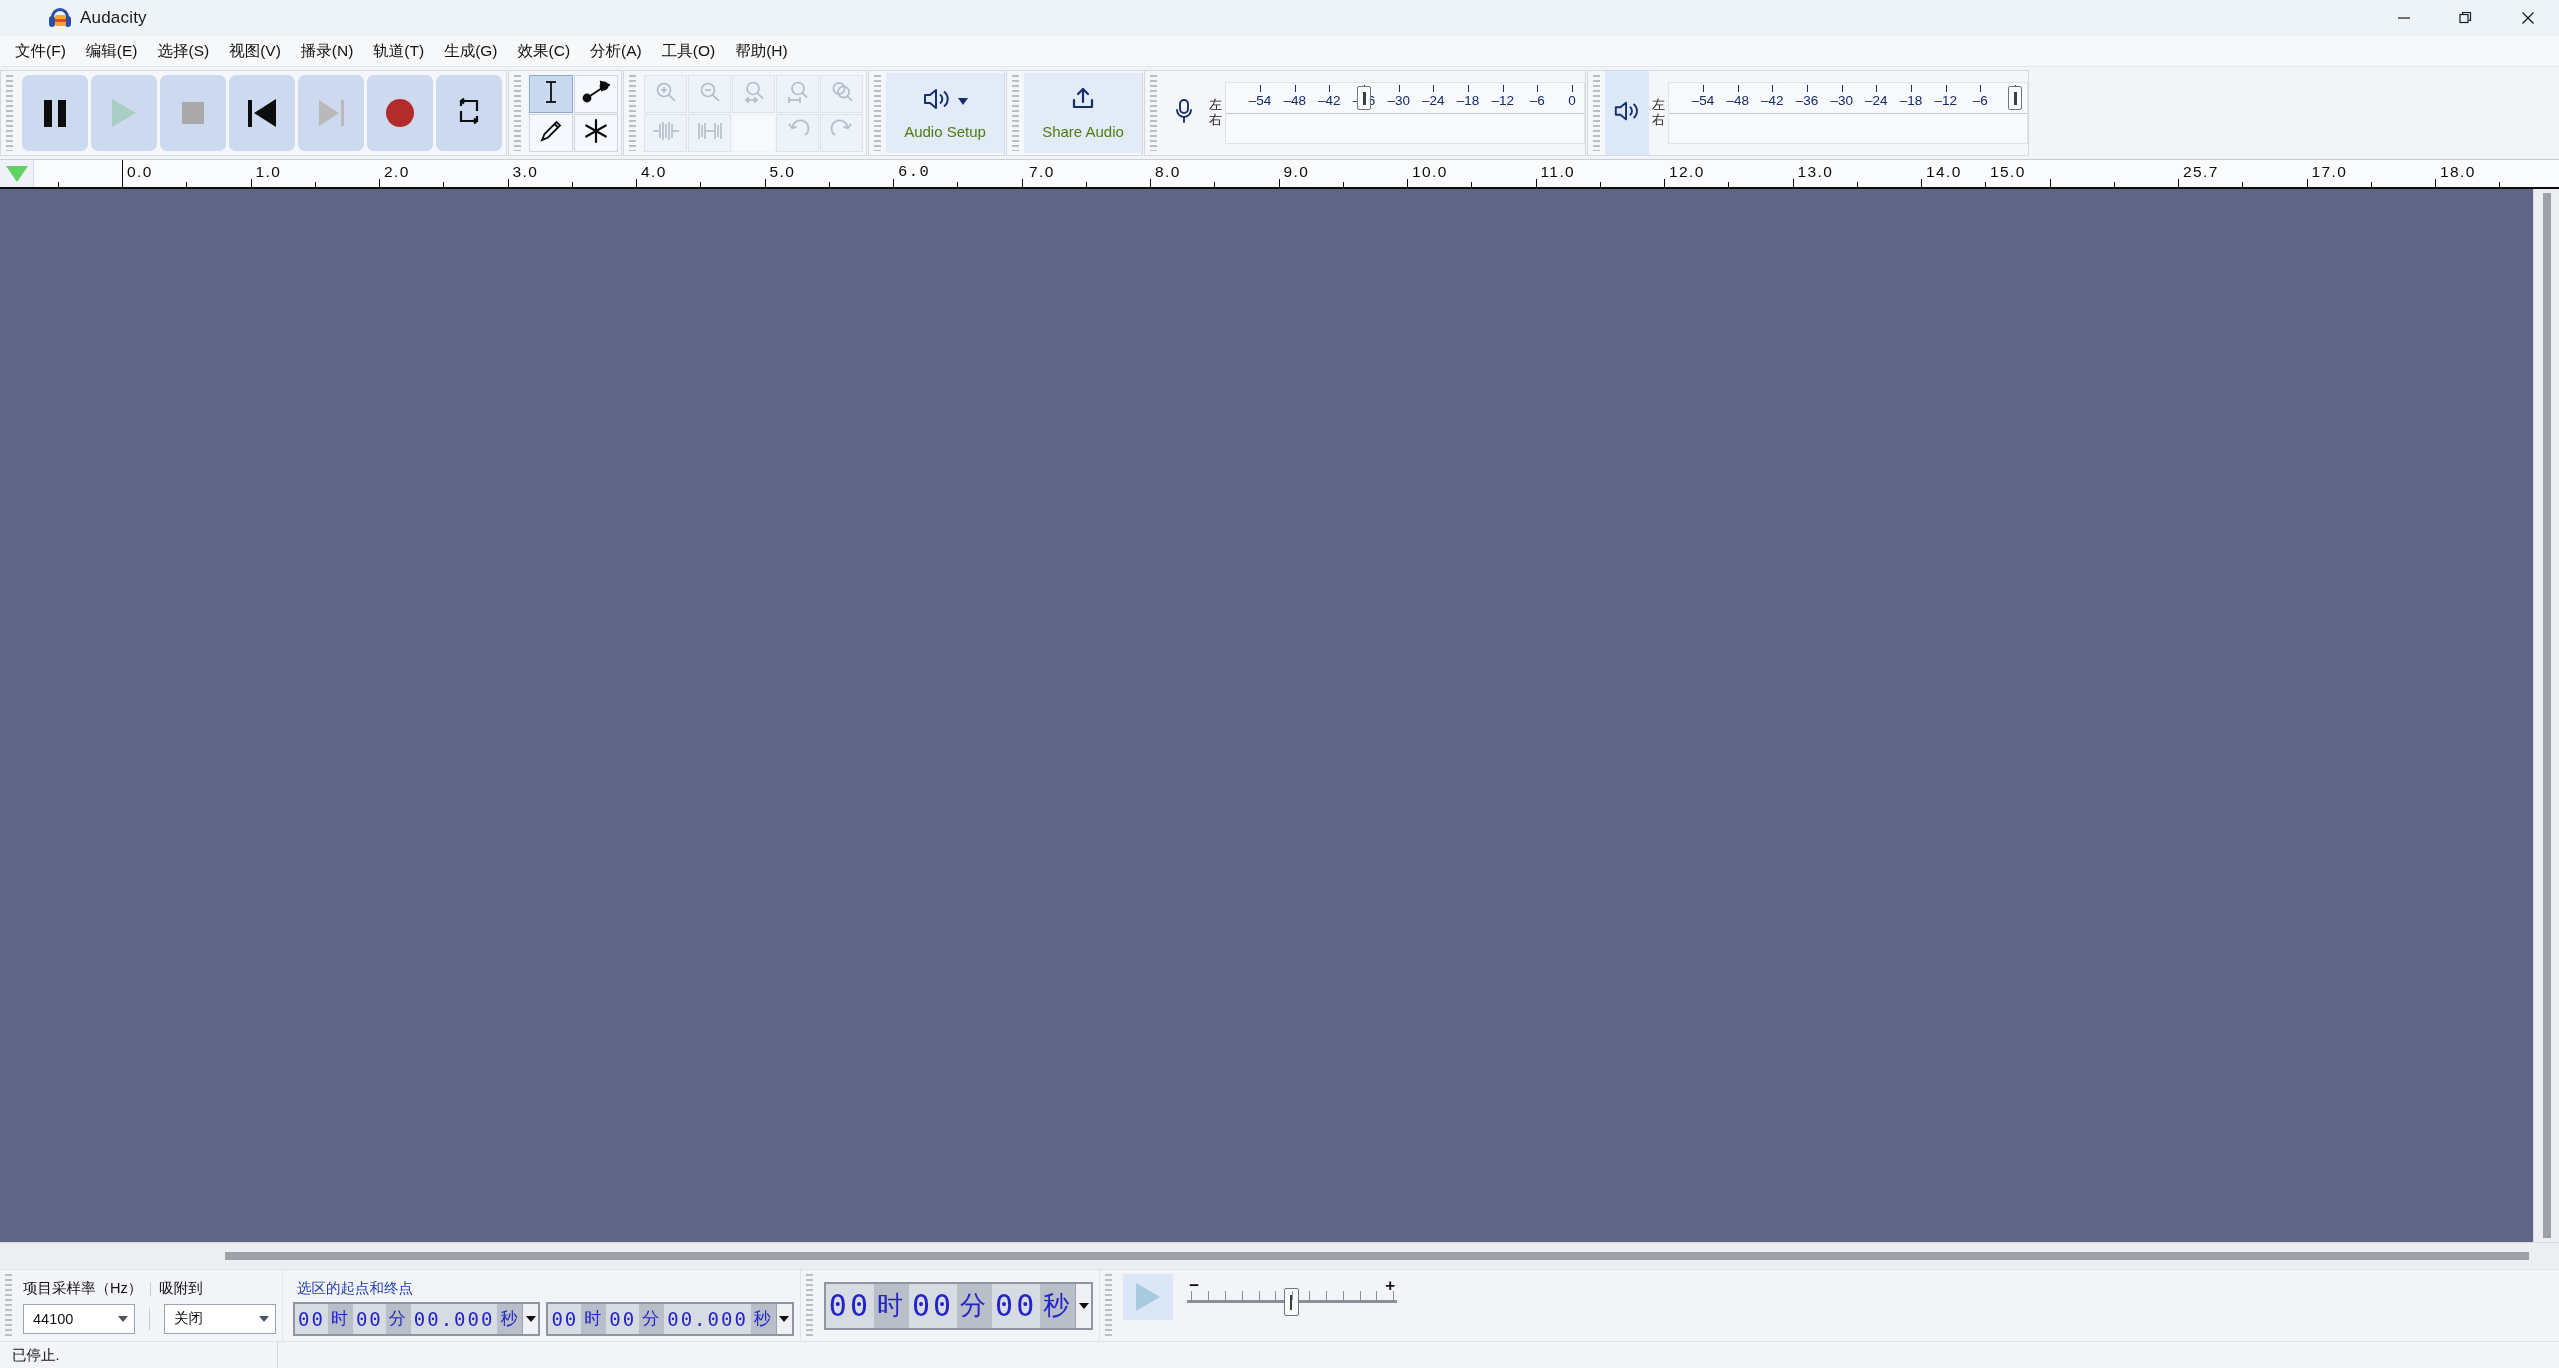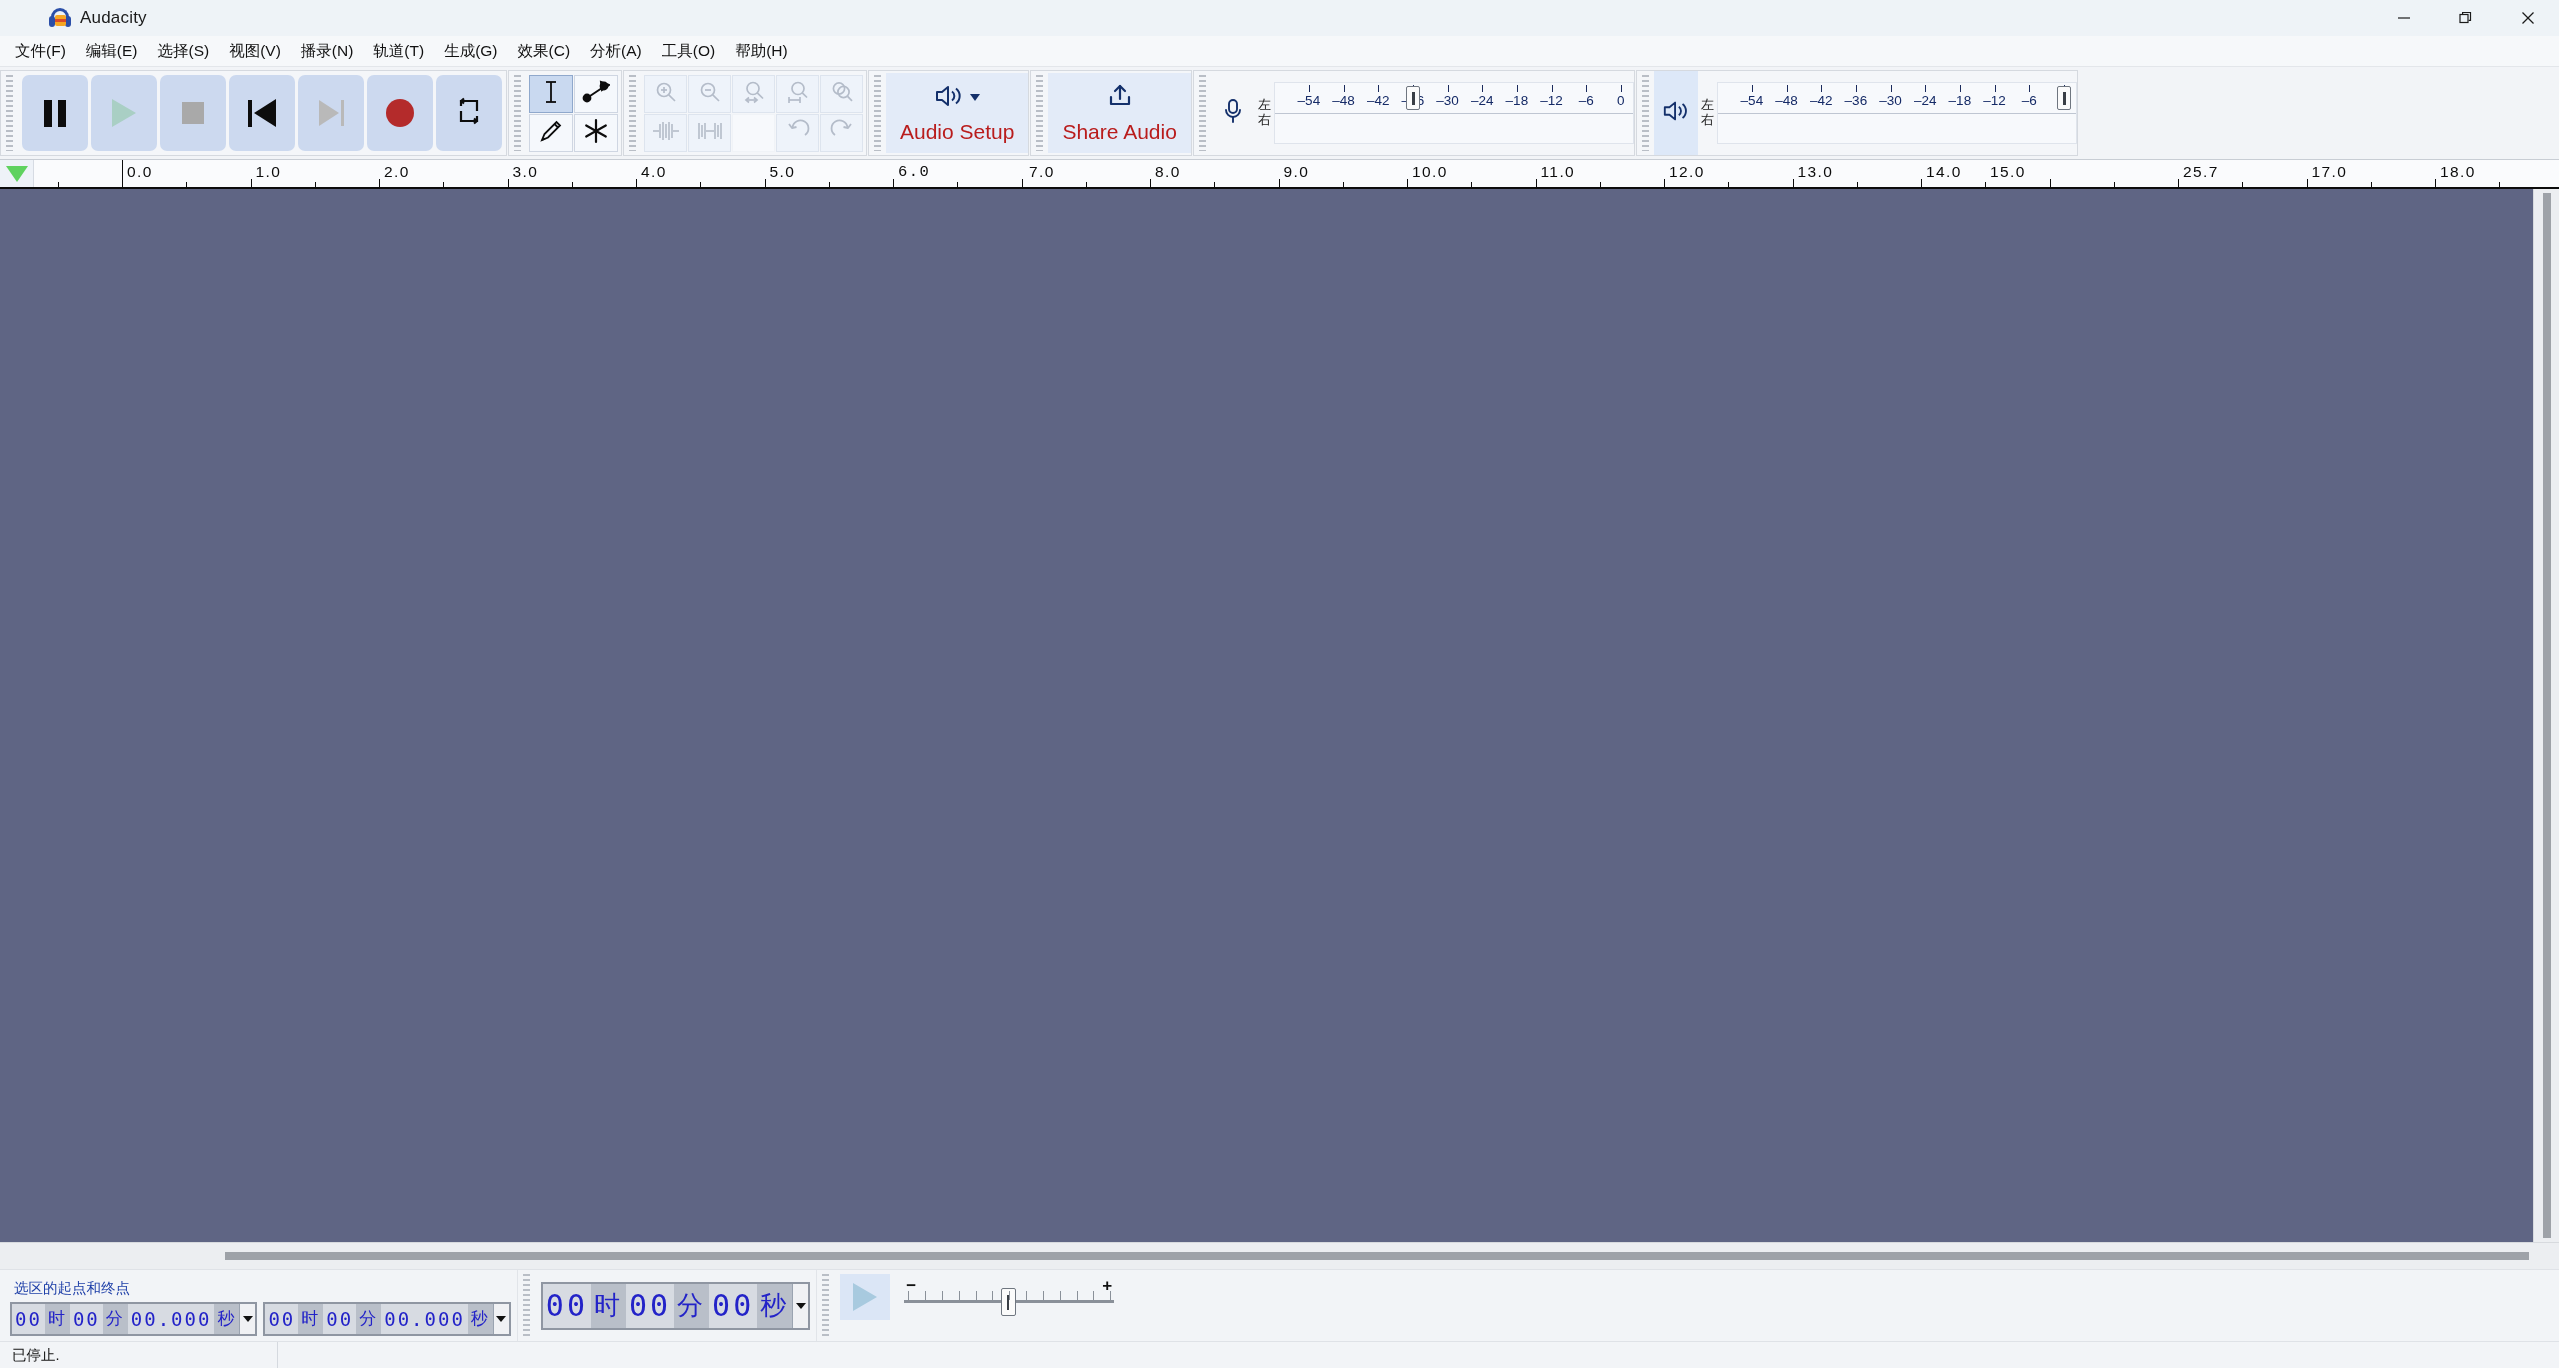--- a/index.html
+++ b/index.html
@@ -150,21 +150,21 @@
     color: #b4bcc9;
   }
   .edit-btn.blank { background: #f7f9fc; border-color: #f0f3f7; }
 
   
   .bigbtn {
     display: flex; flex-direction: column; align-items: center; justify-content: center;
     padding: 6px 14px; min-width: 118px; height: 80px;
     background: #e3ebf8; border: none; color: #14306b;
   }
-  .bigbtn .lbl { font-size: 21px; margin-top: 7px; color: #b91c1c; white-space: nowrap; }
+  .bigbtn .lbl { font-size: 15px; margin-top: 7px; color: #4d7c0f; white-space: nowrap; }
   .bigbtn .iconrow { display: flex; align-items: center; gap: 6px; }
   .caret-down {
     width: 0; height: 0; border-left: 5px solid transparent;
     border-right: 5px solid transparent; border-top: 7px solid #14306b;
   }
 
   
   .meter-tb { display: flex; align-items: stretch; }
   .meter-iconbtn {
     width: 44px; display: flex; align-items: center; justify-content: center;
@@ -753,20 +753,41 @@
     <div class="vthumb"></div>
   </div>
 </div>
 
 <div class="hscroll-row">
   <div class="hthumb"></div>
 </div>
 
 <div class="bottom-dock">
 
+  <div class="sec">
+    <div class="grip"></div>
+    <div class="sec-inner">
+      <div class="lblrow">
+        <span>项目采样率（Hz）</span>
+        <span class="vsep"></span>
+        <span>吸附到</span>
+      </div>
+      <div class="ctlrow">
+        <div class="combo">
+          <span>44100</span>
+          <span class="chev"></span>
+        </div>
+        <span class="vsep"></span>
+        <div class="combo">
+          <span>关闭</span>
+          <span class="chev"></span>
+        </div>
+      </div>
+    </div>
+  </div>
 
   <div class="sec">
     <div class="sec-inner" style="padding-left:10px;">
       <div class="lblrow">
         <span class="sel-label">选区的起点和终点</span>
       </div>
       <div class="ctlrow">
         <div class="timefield">
           <span class="cell dig">00</span>
           <span class="cell unit">时</span>

